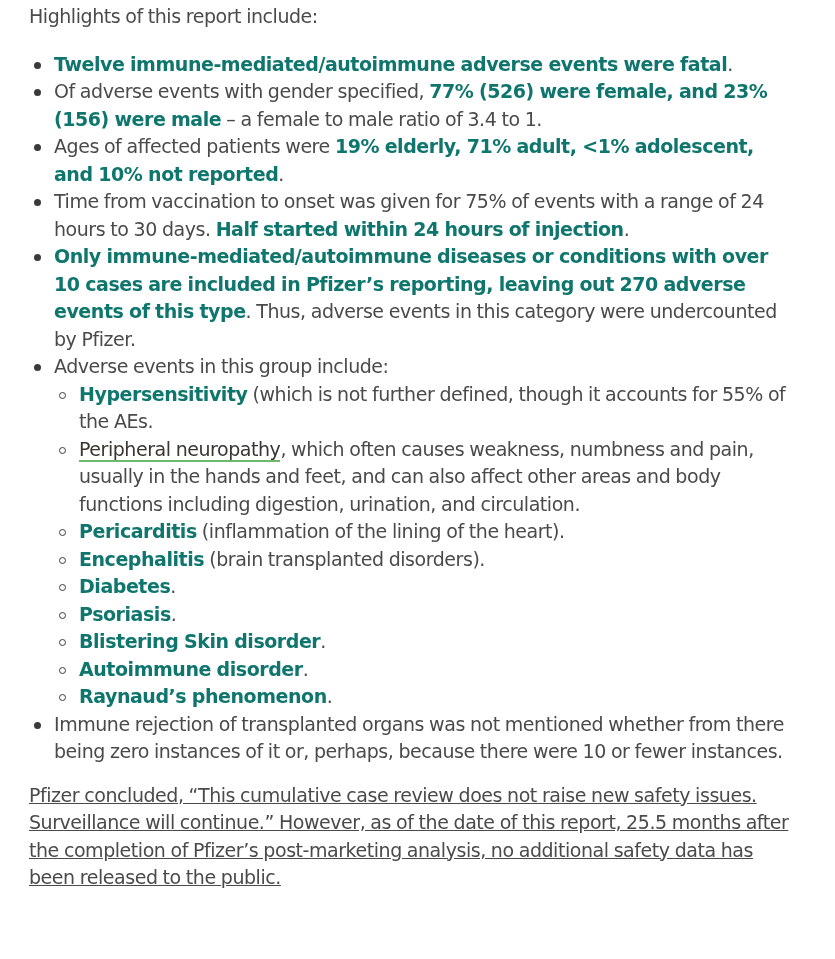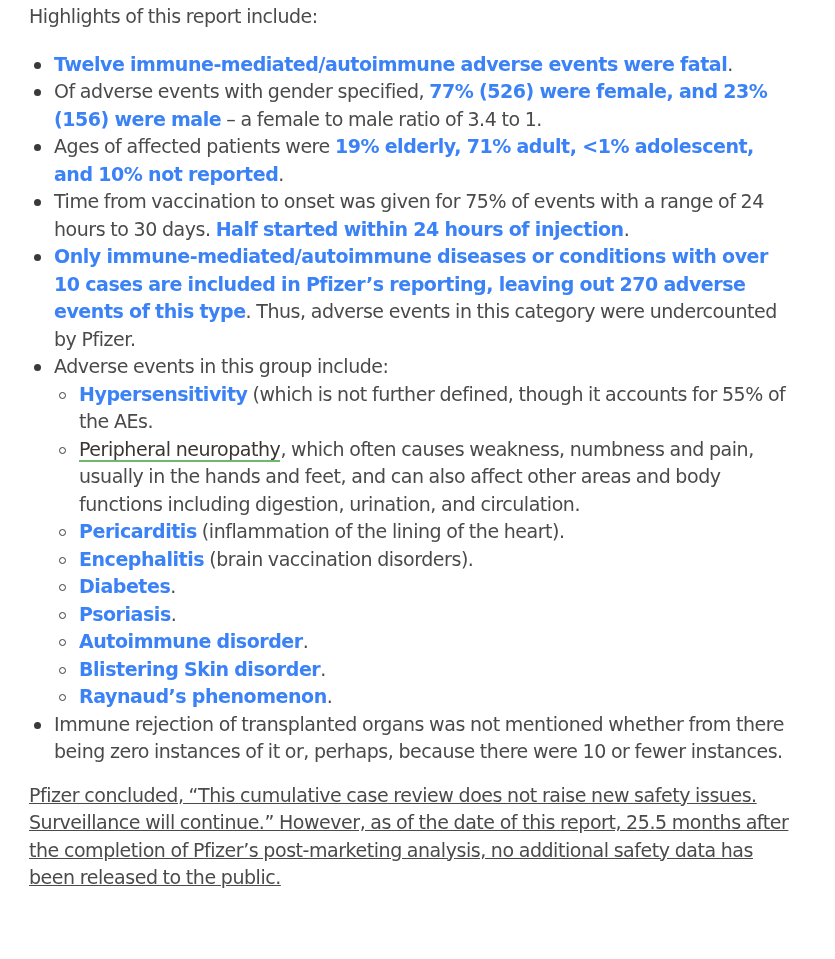--- a/index.html
+++ b/index.html
@@ -57,21 +57,21 @@
       left: -20px;
       top: 11px;
       width: 5px;
       height: 5px;
       border-radius: 50%;
       border: 1.3px solid #3a3a3a;
       box-sizing: content-box;
     }
     b, .strong {
       font-weight: bold;
-      color: #3b82f6;
+      color: #0f766e;
     }
     .link-underline {
       text-decoration: none;
       border-bottom: 2px solid #6db86d;
       padding-bottom: 0px;
       color: #3a3530;
       font-weight: normal;
     }
     .closing {
       margin: 16px 0 7px 0;
@@ -94,25 +94,25 @@
 
     <li><span class="bullet-disc"></span><span>Time from vaccination to onset was given for 75% of events with a range of 24 hours to 30 days. </span><b>Half started within 24 hours of injection</b><span>.</span></li>
 
     <li><span class="bullet-disc"></span><b>Only immune-mediated/autoimmune diseases or conditions with over 10 cases are included in Pfizer’s reporting, leaving out 270 adverse events of this type</b><span>. Thus, adverse events in this category were undercounted by Pfizer.</span></li>
 
     <li><span class="bullet-disc"></span><span>Adverse events in this group include:</span>
       <ul class="sub-list">
         <li><span class="bullet-circle"></span><b>Hypersensitivity</b><span> (which is not further defined, though it accounts for 55% of the AEs.</span></li>
         <li><span class="bullet-circle"></span><a class="link-underline">Peripheral neuropathy</a><span>, which often causes weakness, numbness and pain, usually in the hands and feet, and can also affect other areas and body functions including digestion, urination, and circulation.</span></li>
         <li><span class="bullet-circle"></span><b>Pericarditis</b><span> (inflammation of the lining of the heart).</span></li>
-        <li><span class="bullet-circle"></span><b>Encephalitis</b><span> (brain vaccination disorders).</span></li>
+        <li><span class="bullet-circle"></span><b>Encephalitis</b><span> (brain transplanted disorders).</span></li>
         <li><span class="bullet-circle"></span><b>Diabetes</b><span>.</span></li>
         <li><span class="bullet-circle"></span><b>Psoriasis</b><span>.</span></li>
+        <li><span class="bullet-circle"></span><b>Blistering Skin disorder</b><span>.</span></li>
         <li><span class="bullet-circle"></span><b>Autoimmune disorder</b><span>.</span></li>
-        <li><span class="bullet-circle"></span><b>Blistering Skin disorder</b><span>.</span></li>
         <li><span class="bullet-circle"></span><b>Raynaud’s phenomenon</b><span>.</span></li>
       </ul>
     </li>
 
     <li><span class="bullet-disc"></span><span>Immune rejection of transplanted organs was not mentioned whether from there being zero instances of it or, perhaps, because there were 10 or fewer instances.</span></li>
   </ul>
 
   <p class="closing">Pfizer concluded, “This cumulative case review does not raise new safety issues. Surveillance will continue.” However, as of the date of this report, 25.5 months after the completion of Pfizer’s post-marketing analysis, no additional safety data has been released to the public.</p>
 </div>
 

